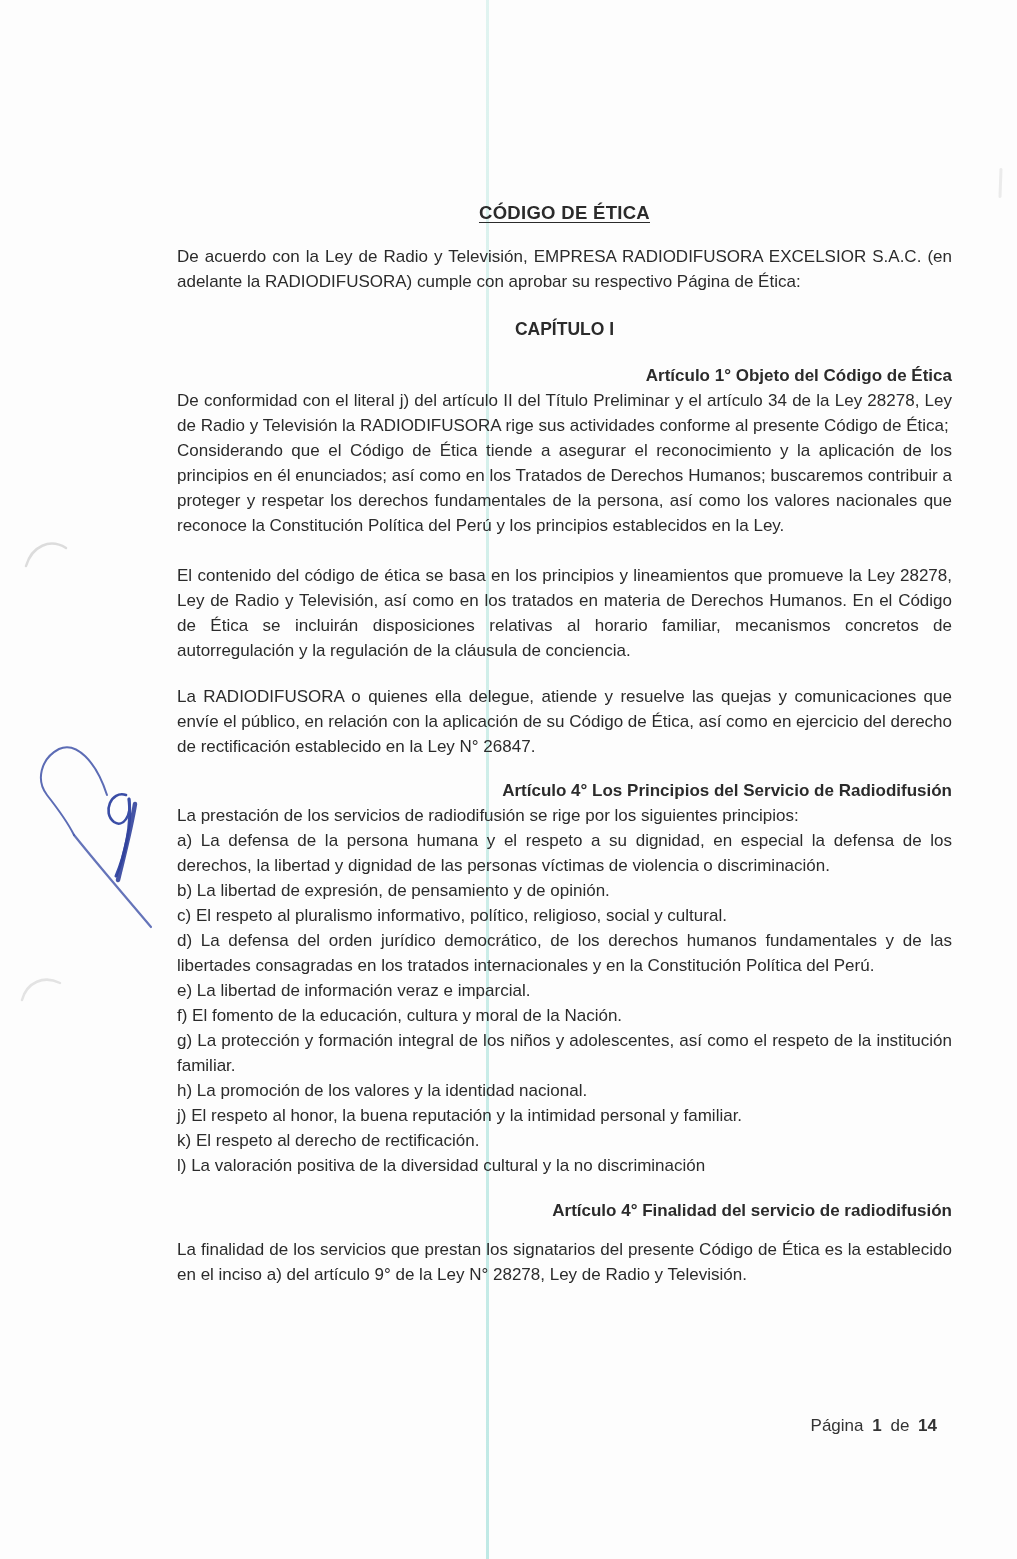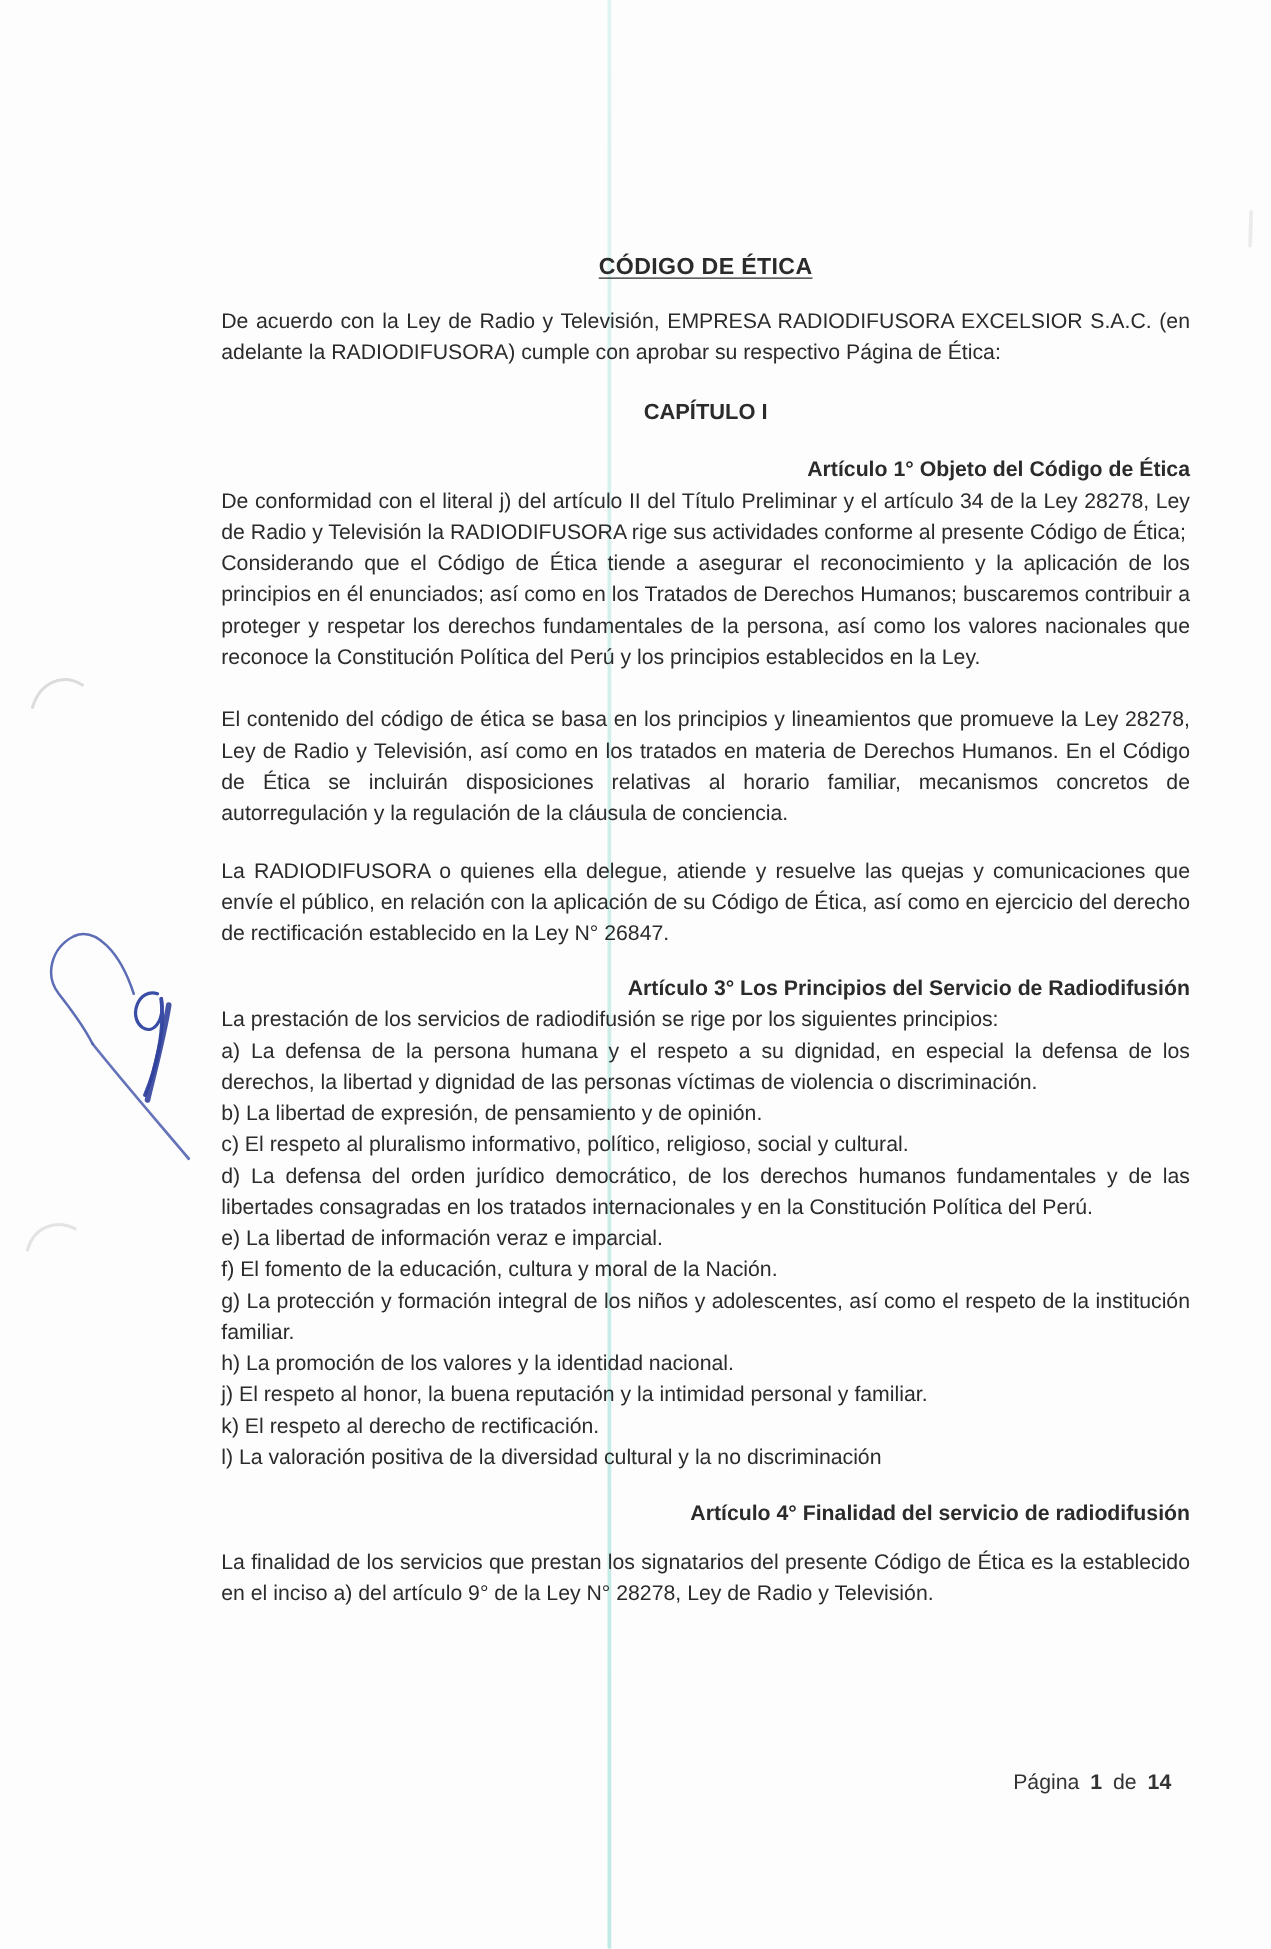--- a/index.html
+++ b/index.html
@@ -117,21 +117,21 @@
 
     <div class="chapter">CAPÍTULO I</div>
 
     <div class="article-heading h-art1">Artículo 1° Objeto del Código de Ética</div>
     <p>De conformidad con el literal j) del artículo II del Título Preliminar y el artículo 34 de la Ley 28278, Ley de Radio y Televisión la RADIODIFUSORA rige sus actividades conforme al presente Código de Ética;</p>
     <p>Considerando que el Código de Ética tiende a asegurar el reconocimiento y la aplicación de los principios en él enunciados; así como en los Tratados de Derechos Humanos; buscaremos contribuir a proteger y respetar los derechos fundamentales de la persona, así como los valores nacionales que reconoce la Constitución Política del Perú y los principios establecidos en la Ley.</p>
 
     <p class="sp-after-heading">El contenido del código de ética se basa en los principios y lineamientos que promueve la Ley 28278, Ley de Radio y Televisión, así como en los tratados en materia de Derechos Humanos. En el Código de Ética se incluirán disposiciones relativas al horario familiar, mecanismos concretos de autorregulación y la regulación de la cláusula de conciencia.</p>
     <p class="sp-para">La RADIODIFUSORA o quienes ella delegue, atiende y resuelve las quejas y comunicaciones que envíe el público, en relación con la aplicación de su Código de Ética, así como en ejercicio del derecho de rectificación establecido en la Ley N° 26847.</p>
 
-    <div class="article-heading h-art3">Artículo 3° Los Principios del Servicio de Radiodifusión</div>
+    <div class="article-heading h-art3">Artículo 4° Los Principios del Servicio de Radiodifusión</div>
     <p>La prestación de los servicios de radiodifusión se rige por los siguientes principios:</p>
     <div class="items">
       <p>a) La defensa de la persona humana y el respeto a su dignidad, en especial la defensa de los derechos, la libertad y dignidad de las personas víctimas de violencia o discriminación.</p>
       <p>b) La libertad de expresión, de pensamiento y de opinión.</p>
       <p>c) El respeto al pluralismo informativo, político, religioso, social y cultural.</p>
       <p>d) La defensa del orden jurídico democrático, de los derechos humanos fundamentales y de las libertades consagradas en los tratados internacionales y en la Constitución Política del Perú.</p>
       <p>e) La libertad de información veraz e imparcial.</p>
       <p>f) El fomento de la educación, cultura y moral de la Nación.</p>
       <p>g) La protección y formación integral de los niños y adolescentes, así como el respeto de la institución familiar.</p>
       <p>h) La promoción de los valores y la identidad nacional.</p>

